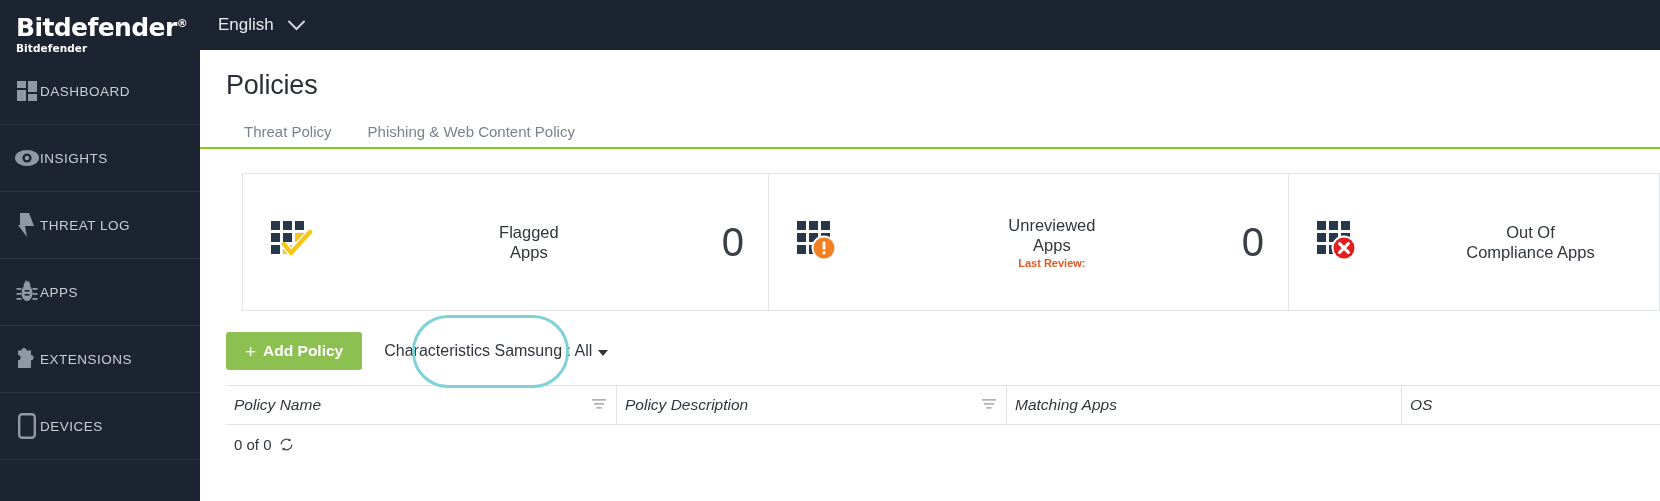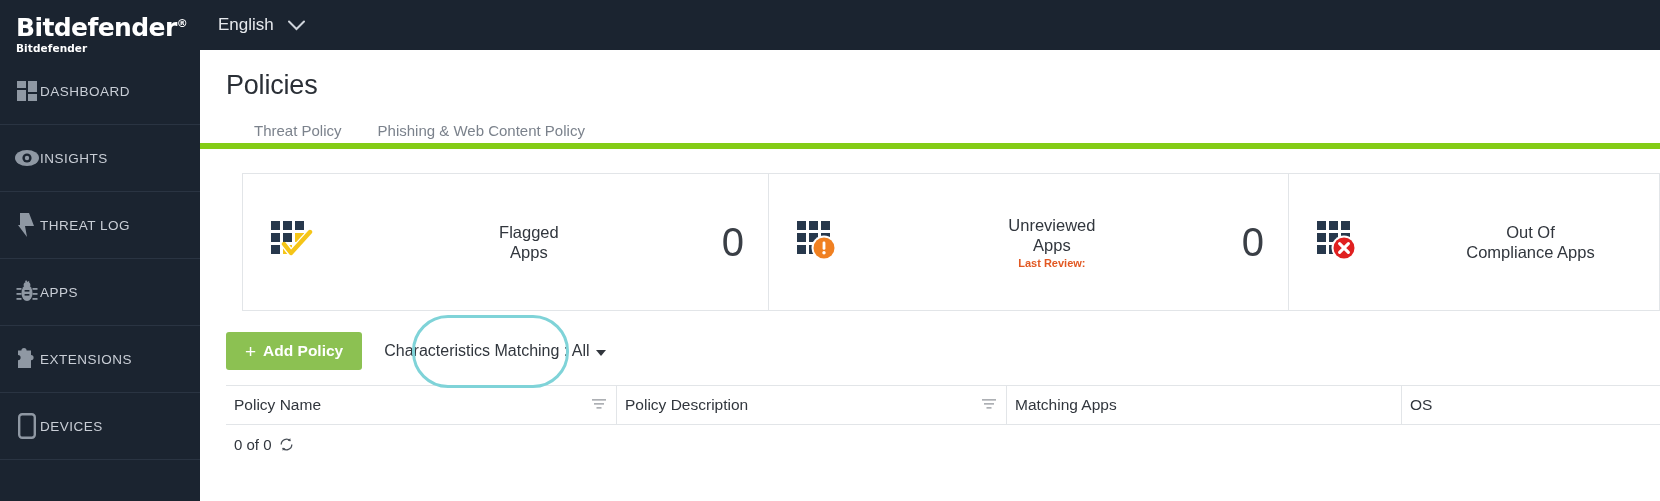--- a/index.html
+++ b/index.html
@@ -65,23 +65,23 @@
 
   .content { padding: 0 0 0 0; position: relative; }
   .page-title {
     font-size: 27px; color: #2a2f36; font-weight: normal;
     padding: 20px 0 0 26px; letter-spacing: -0.2px;
     font-family: "Liberation Sans", sans-serif;
   }
 
   
   .tabs {
-    display: flex; align-items: center; margin-top: 14px;
-    padding-left: 36px; position: relative;
-    border-bottom: 6px solid #84cc16;
+    display: flex; align-items: flex-end; margin-top: 14px;
+    padding-left: 26px; position: relative;
+    border-bottom: 2px solid #84cc16;
     height: 34px;
   }
   .tab {
     padding: 0 18px; height: 33px; line-height: 33px;
     font-size: 15px; color: #7b828c; cursor: pointer;
     white-space: nowrap; position: relative; bottom: -1px;
     background: transparent;
   }
   .tab.active {
     color: #3c4450; background: #ffffff;
@@ -148,21 +148,21 @@
     display: flex; align-items: center; gap: 6px;
   }
   .caret {
     width: 0; height: 0; border-left: 5px solid transparent;
     border-right: 5px solid transparent; border-top: 6px solid #31363d;
     margin-top: 3px;
   }
 
   
   .table { margin: 14px 0 0 26px; border-top: 1px solid #e2e5e8; }
-  .thead { display: flex; height: 38px; align-items: flex-end; }
+  .thead { display: flex; height: 38px; align-items: flex-end; font-style: italic; }
   .th {
     font-size: 15.5px; color: #31363d;
     display: flex; align-items: center; height: 38px;
     padding-left: 8px; position: relative;
   }
   .th .thlabel { flex: 1; }
   .th + .th { border-left: 1px solid #e2e5e8; }
   .col-name { width: 390px; }
   .col-desc { width: 390px; }
   .col-match { width: 395px; }
@@ -355,21 +355,21 @@
         </div>
 
       </div>
 
       <div class="toolbar">
         <button class="add-btn">
           <span class="plus">+</span>
           <span>Add Policy</span>
         </button>
         <div class="filter-drop">
-          <span>Characteristics Matching : All</span>
+          <span>Characteristics Samsung : All</span>
           <span class="caret"></span>
         </div>
       </div>
 
       <div class="table">
         <div class="thead">
           <div class="th col-name">
             <span class="thlabel">Policy Name</span>
             <span class="funnel">
               <svg width="14" height="13" viewBox="0 0 14 13">

